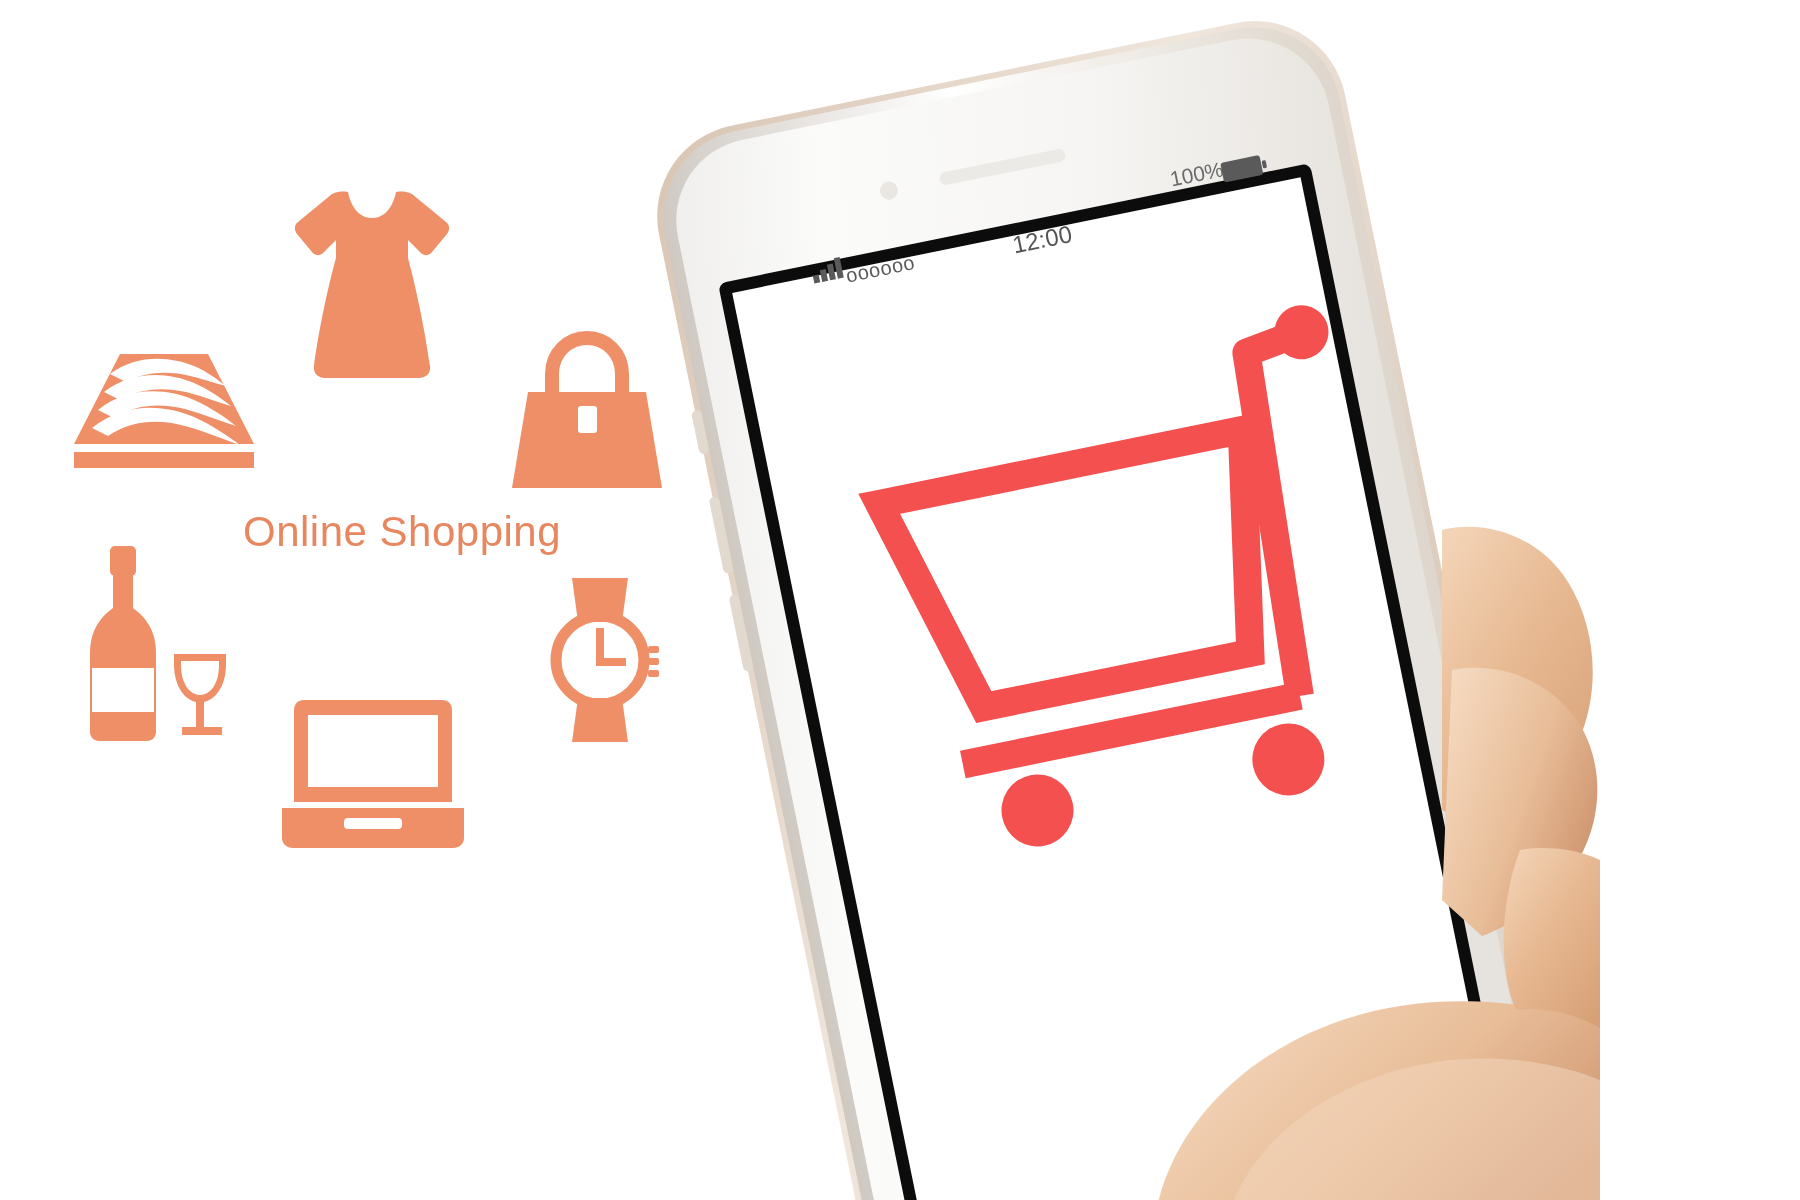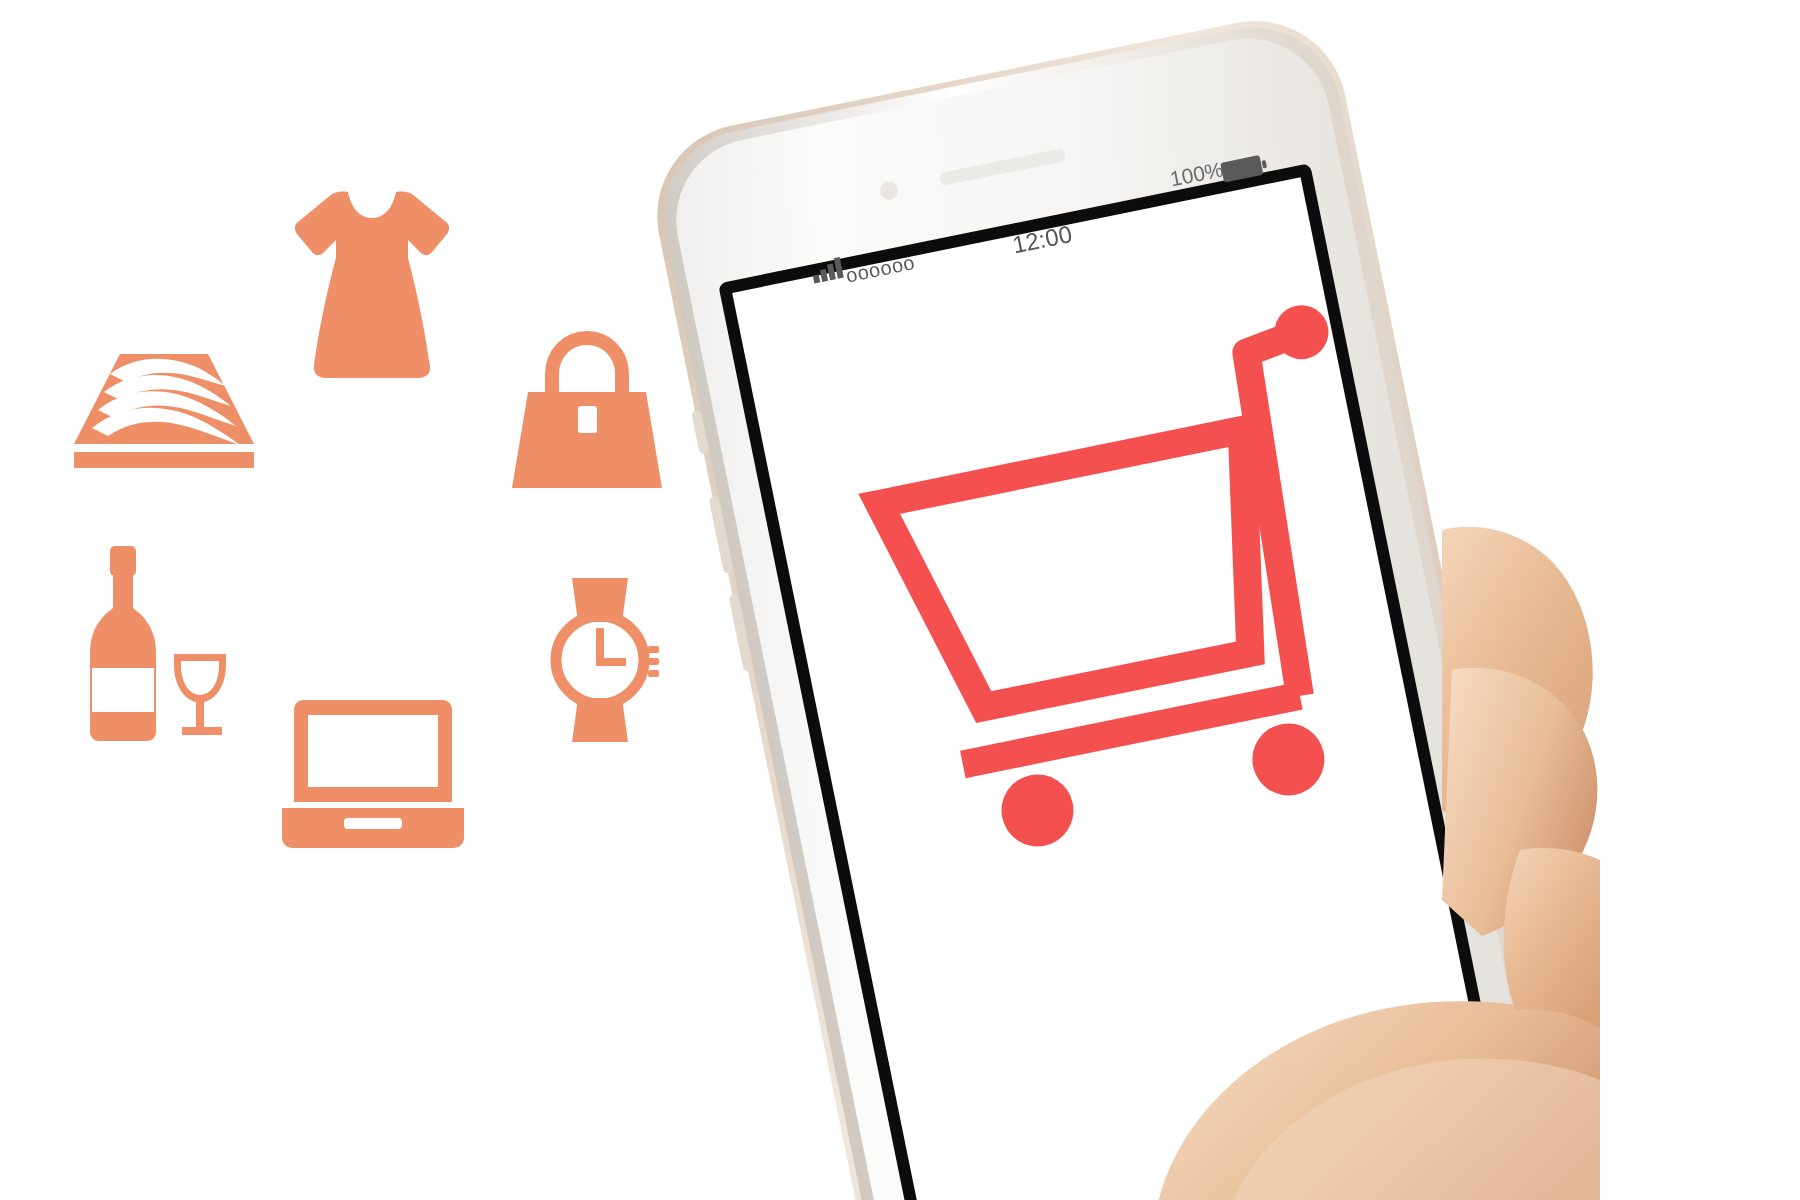--- a/index.html
+++ b/index.html
@@ -193,20 +193,21 @@
 
     <div class="icon-wrap" id="laptop-icon">
       <svg viewBox="0 0 182 152" width="182" height="152" aria-hidden="true">
         <path fill="#ef8f67" d="M22 2 L160 2 C166 2 170 6 170 12 L170 104 L12 104 L12 12 C12 6 16 2 22 2 Z"></path>
         <rect x="26" y="17" width="130" height="72" fill="#ffffff"></rect>
         <path fill="#ef8f67" d="M0 110 L182 110 L182 140 C182 146 177 150 171 150 L11 150 C5 150 0 146 0 140 Z"></path>
         <rect x="62" y="120" width="58" height="11" rx="4" fill="#ffffff"></rect>
       </svg>
     </div>
 
+    <div class="cluster-label">Online Shopping</div>
   </div>
 
   <div id="phone-figure">
     <svg viewBox="0 0 900 1280" width="900" height="1280" aria-hidden="true">
       <defs>
         <linearGradient id="bodyGrad" x1="0" y1="0" x2="1" y2="0.3">
           <stop offset="0%" stop-color="#efeeec"></stop>
           <stop offset="22%" stop-color="#fbfbfa"></stop>
           <stop offset="60%" stop-color="#f6f5f3"></stop>
           <stop offset="100%" stop-color="#e6e2dd"></stop>

